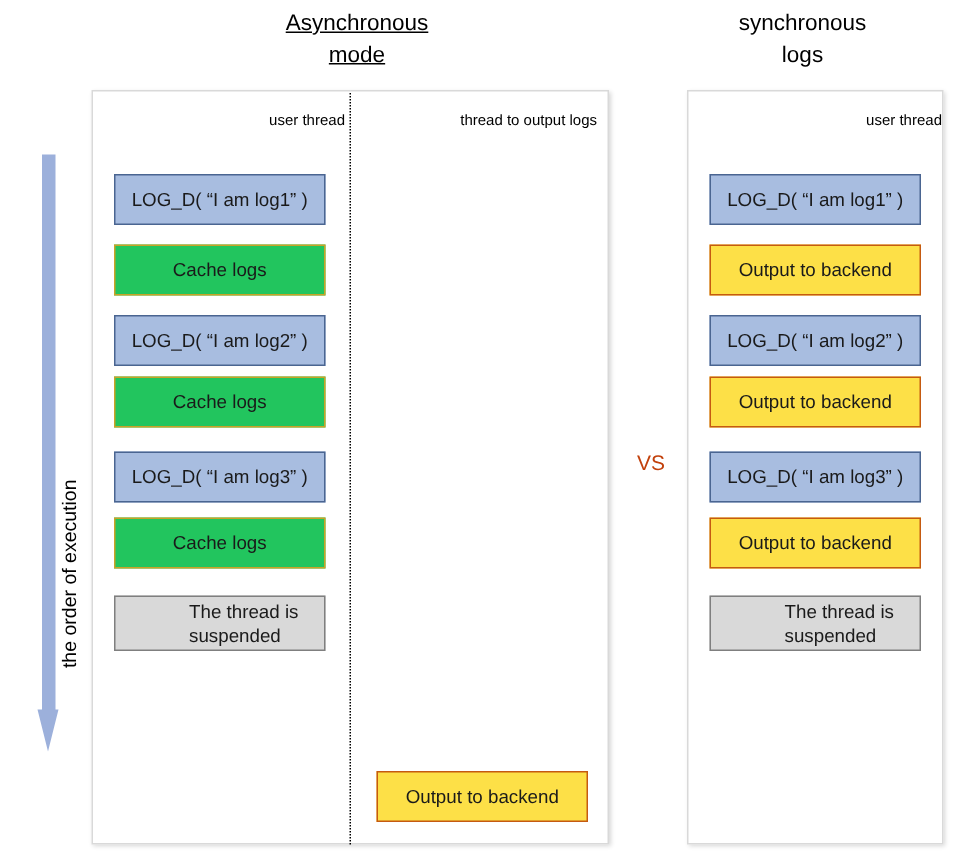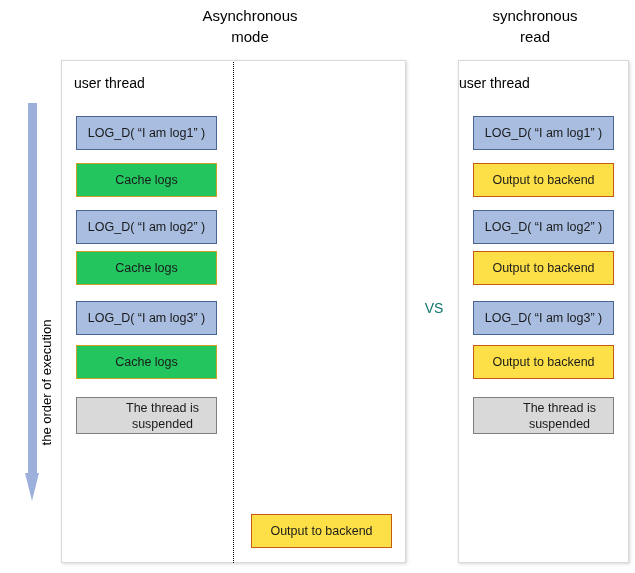--- a/index.html
+++ b/index.html
@@ -18,39 +18,39 @@
 
   
   .panel-title {
     position: absolute;
     text-align: center;
     font-size: 15px;
     line-height: 21px;
     color: #000000;
     white-space: pre-line;
   }
-  #async-title { left: 150px; top: 5px; width: 200px; }
+  #async-title { left: 138px; top: 5px; width: 200px; text-decoration: underline; }
   #sync-title  { left: 440px; top: 5px; width: 190px; }
 
   
   .panel {
     position: absolute;
     background: #ffffff;
     border: 1px solid #d9d9d9;
     box-shadow: 1px 1px 3px rgba(0,0,0,0.16);
     box-sizing: border-box;
   }
   #async-panel { left: 61px;  top: 60px; width: 345px; height: 503px; }
   #sync-panel  { left: 458px; top: 60px; width: 171px; height: 503px; }
 
   .column-header {
     position: absolute;
     top: 14px;
-    text-align: left;
-    font-size: 14px;
+    text-align: right;
+    font-size: 10px;
     color: #000000;
     white-space: nowrap;
   }
   #hdr-user-thread-async { left: 12px;  width: 156px; }
   #hdr-output-logs       { left: 180px; width: 156px; }
   #hdr-user-thread-sync  { left: 0px;   width: 169px; }
 
   
   #divider {
     position: absolute;
@@ -61,21 +61,21 @@
     border-left: 1px dotted #000000;
   }
 
   
   .box {
     position: absolute;
     box-sizing: border-box;
     display: flex;
     align-items: center;
     justify-content: center;
-    text-align: center;
+    text-align: left;
     font-size: 12.5px;
     line-height: 16px;
     color: #1a1a1a;
     border-width: 1px;
     border-style: solid;
     white-space: pre-line;
   }
   .box.log      { background: #A8BDE0; border-color: #4A6591; }
   .box.cache    { background: #22c55e; border-color: #C9A227; }
   .box.output   { background: #fde047; border-color: #C55A11; }
@@ -93,21 +93,21 @@
   .h2 { height: 37px; padding-left: 32px; }
 
   
   #vs-label {
     position: absolute;
     left: 412px;
     top: 300px;
     width: 44px;
     text-align: center;
     font-size: 14px;
-    color: #0f766e;
+    color: #c2410c;
   }
 
   
   #order-arrow {
     position: absolute;
     left: 25px;
     top: 103px;
     width: 14px;
     height: 400px;
   }
@@ -140,34 +140,35 @@
     transform: rotate(-90deg);
     white-space: nowrap;
   }
 </style>
 </head>
 <body>
 
 <div id="async-title" class="panel-title">Asynchronous
 mode</div>
 <div id="sync-title" class="panel-title">synchronous
-read</div>
+logs</div>
 
 <div id="vs-label">VS</div>
 
 <div id="order-arrow">
   <div class="shaft"></div>
   <div class="head"></div>
   <div id="order-label">the order of execution</div>
 </div>
 
 <div id="async-panel" class="panel">
   <div id="divider"></div>
 
   <div id="hdr-user-thread-async" class="column-header">user thread</div>
+  <div id="hdr-output-logs" class="column-header">thread to output logs</div>
 
   <div class="box log col-async-user h1" style="top:55px">LOG_D( “I am log1” )</div>
   <div class="box cache col-async-user h1" style="top:102px">Cache logs</div>
   <div class="box log col-async-user h1" style="top:149px">LOG_D( “I am log2” )</div>
   <div class="box cache col-async-user h1" style="top:190px">Cache logs</div>
   <div class="box log col-async-user h1" style="top:240px">LOG_D( “I am log3” )</div>
   <div class="box cache col-async-user h1" style="top:284px">Cache logs</div>
   <div class="box suspend col-async-user h2" style="top:336px">The thread is
 suspended</div>
 

